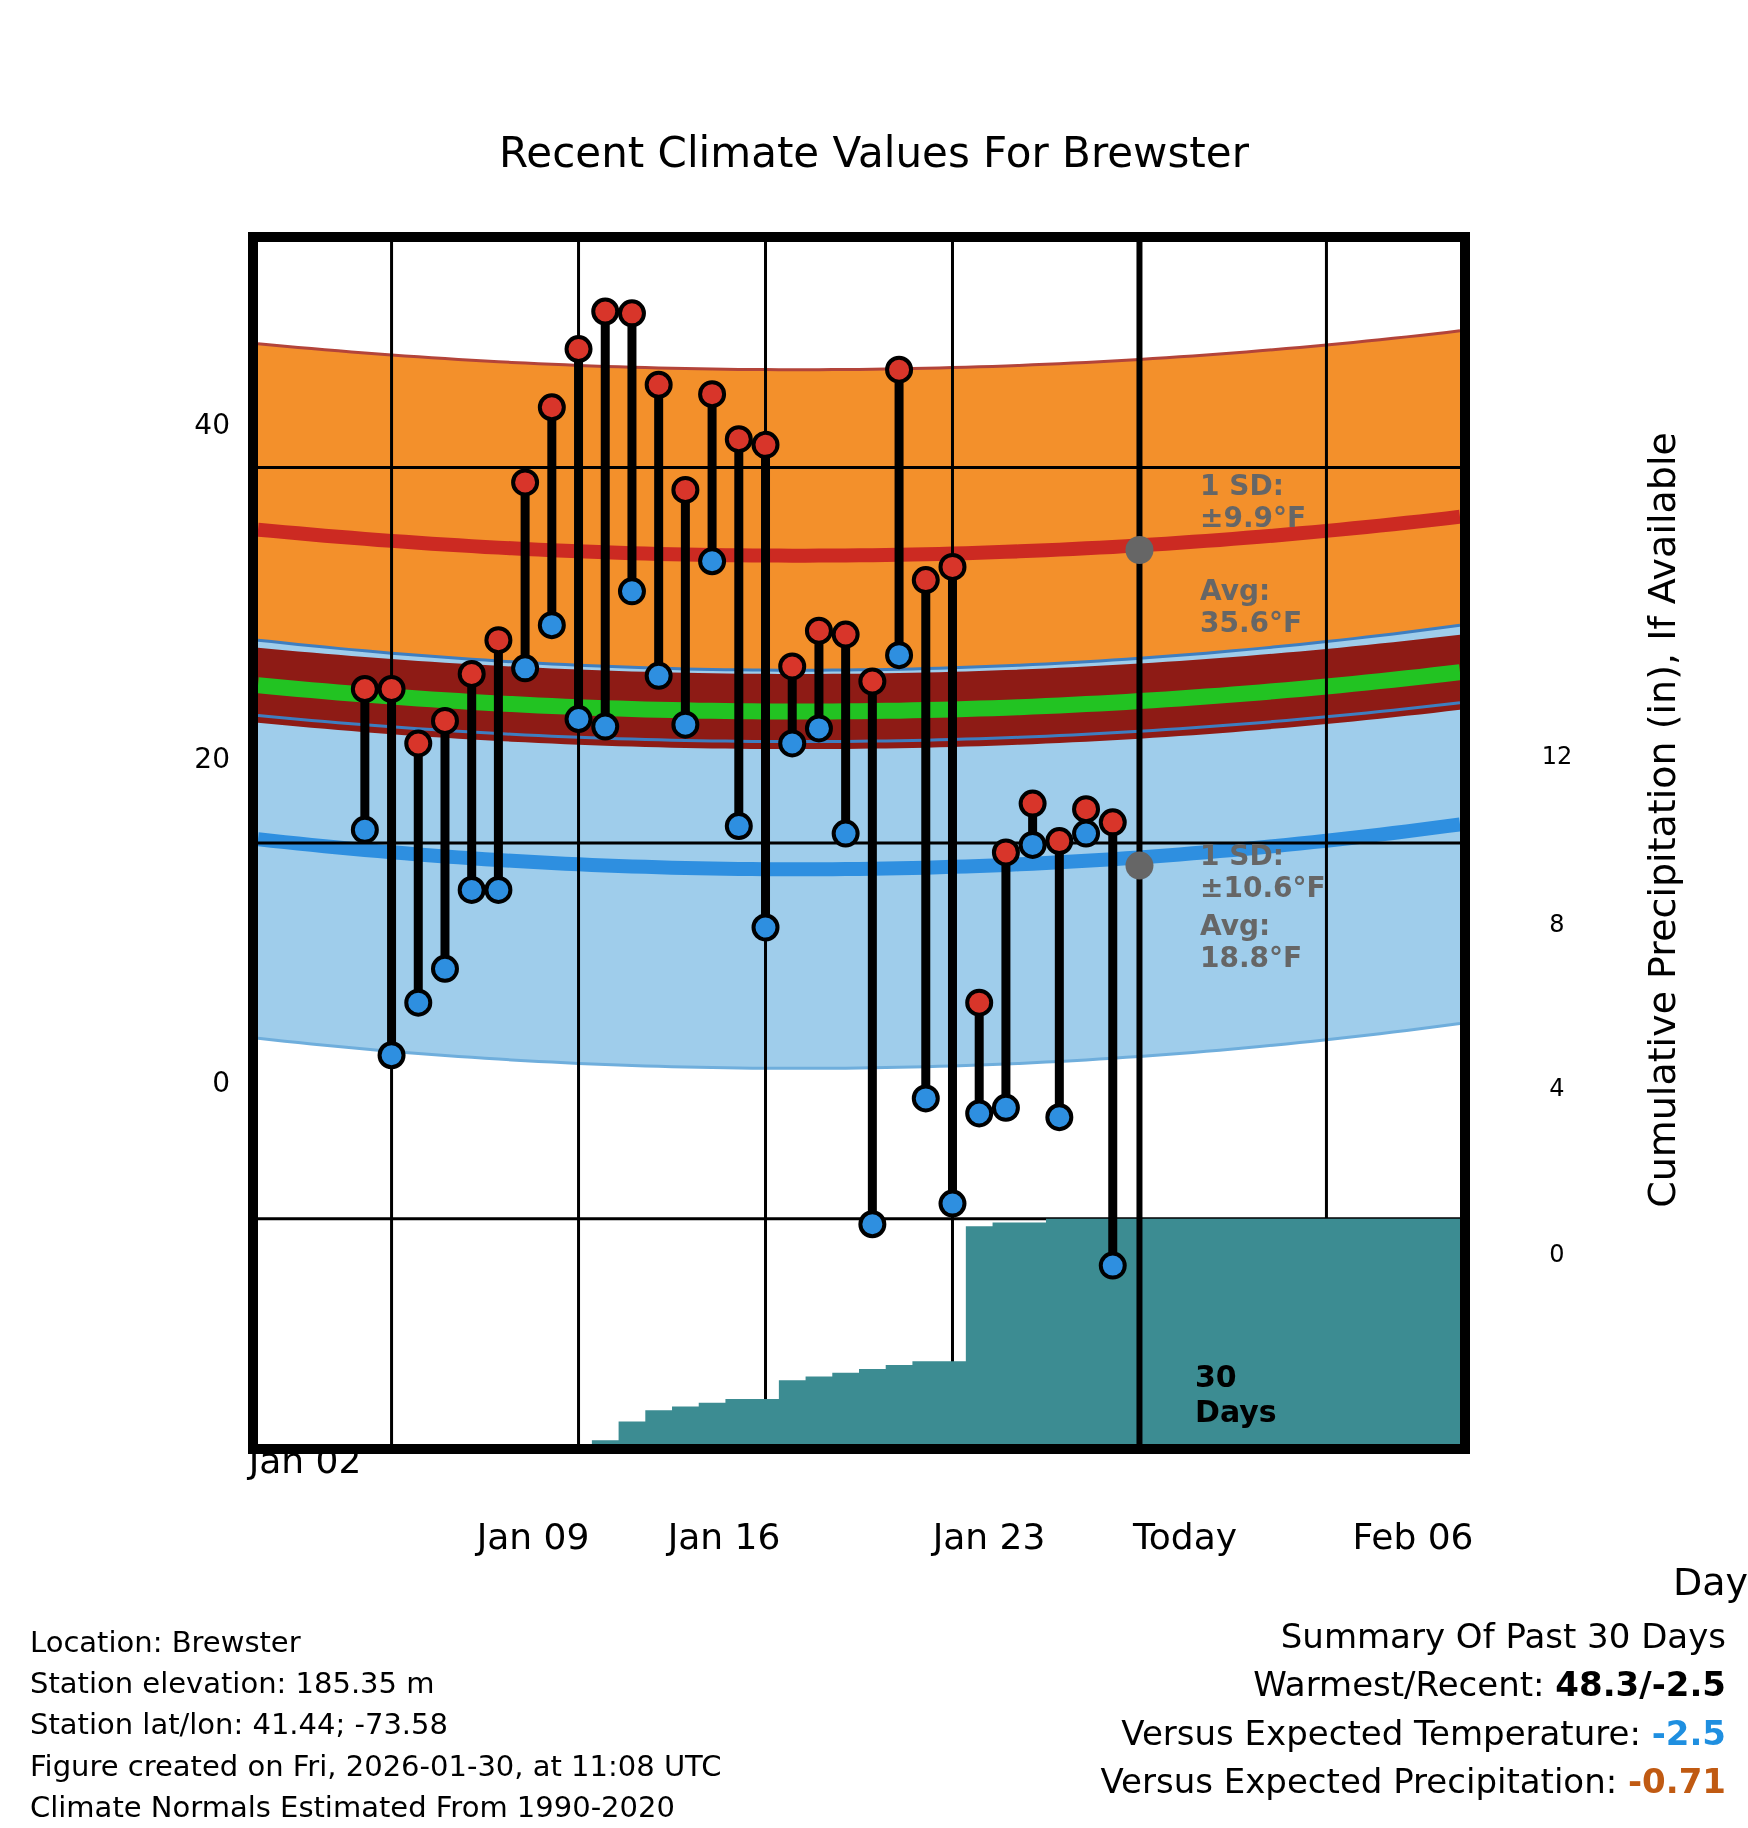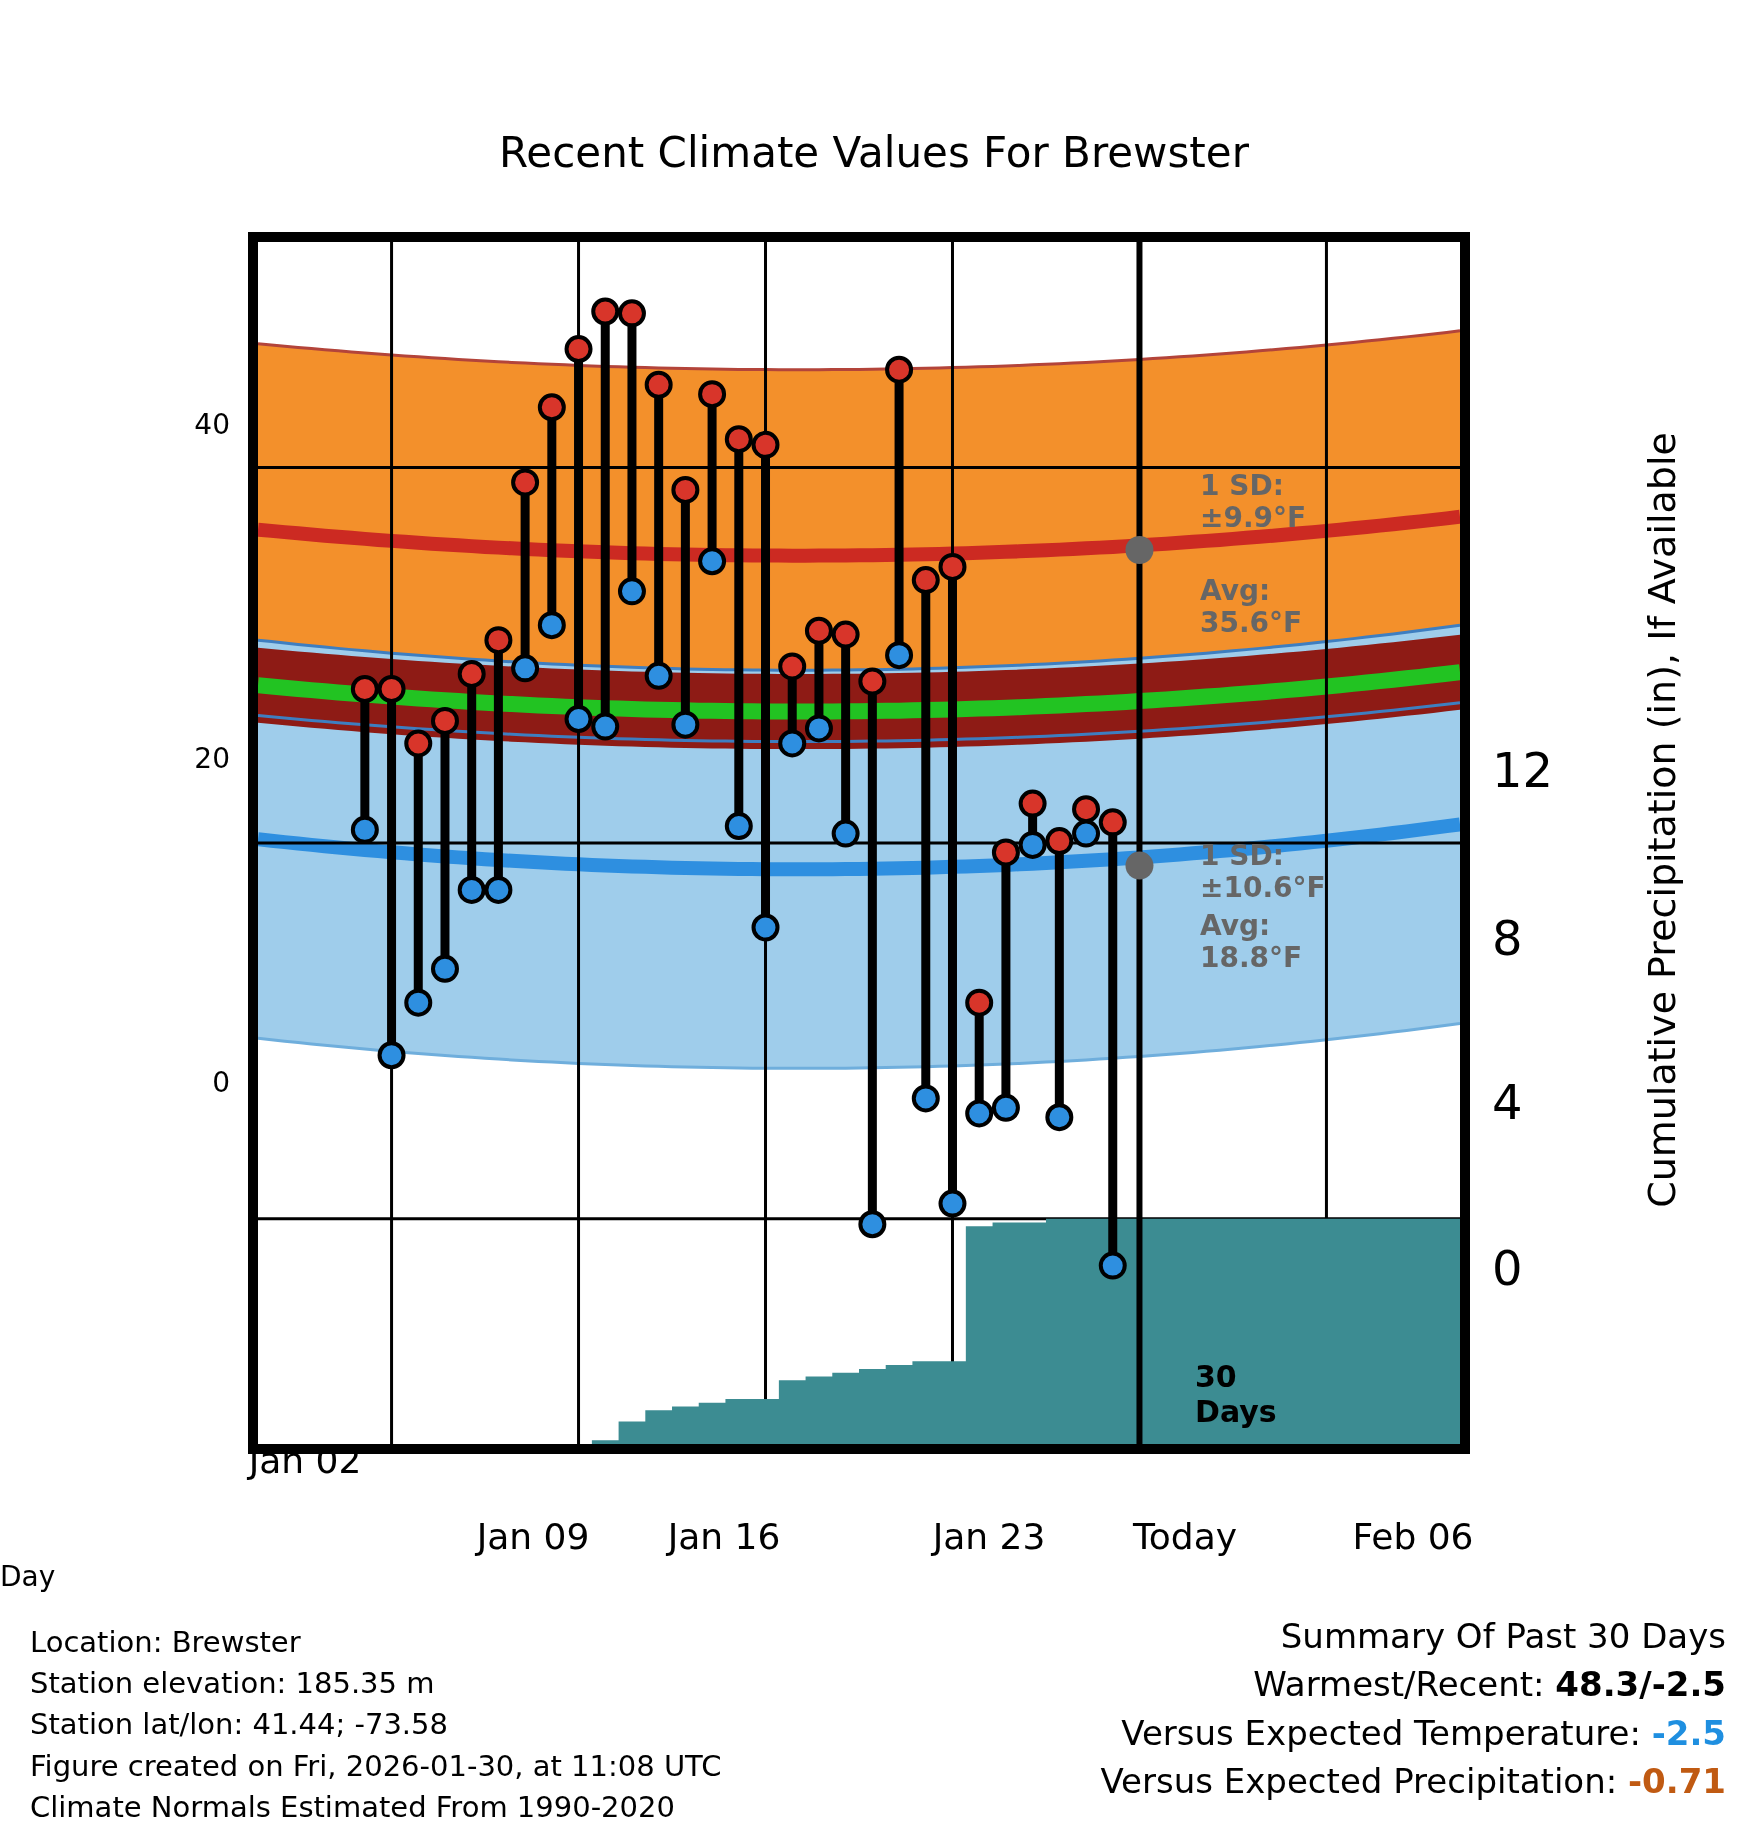--- a/index.html
+++ b/index.html
@@ -18,25 +18,25 @@
   }
   .inner{position:absolute;left:0;top:0;right:0;bottom:0;overflow:hidden;}
   .ylabel-right{
     position:absolute;
     left:1640px;top:1420px;width:1200px;
     transform:rotate(-90deg);
     transform-origin:left top;
     font-size:38px;text-align:center;
   }
   .xlabel{
-    position:absolute;left:0;top:1560px;width:1748px;text-align:left;font-size:28px;
+    position:absolute;left:0;top:1560px;width:1748px;text-align:right;font-size:38px;
   }
 
   .ytick{position:absolute;font-size:28px;text-align:right;width:130px;}
-  .ytick-r{position:absolute;font-size:48px;text-align:left;width:130px;}
+  .ytick-r{position:absolute;font-size:24px;text-align:center;width:130px;}
   .xtick{position:absolute;font-size:36px;text-align:center;width:240px;}
 
   .ann{position:absolute;font-size:28px;font-weight:bold;color:#666;line-height:1.15;}
   .ann-dark{position:absolute;font-size:30px;font-weight:bold;color:#000;line-height:1.15;}
 
   
   .foot-left{position:absolute;left:30px;top:1622px;font-size:29px;line-height:1.42;}
   .foot-right{position:absolute;right:22px;top:1612px;font-size:34px;line-height:1.42;text-align:right;}
   .foot-right .row{white-space:nowrap;}
   .v-bold{font-weight:bold;}

